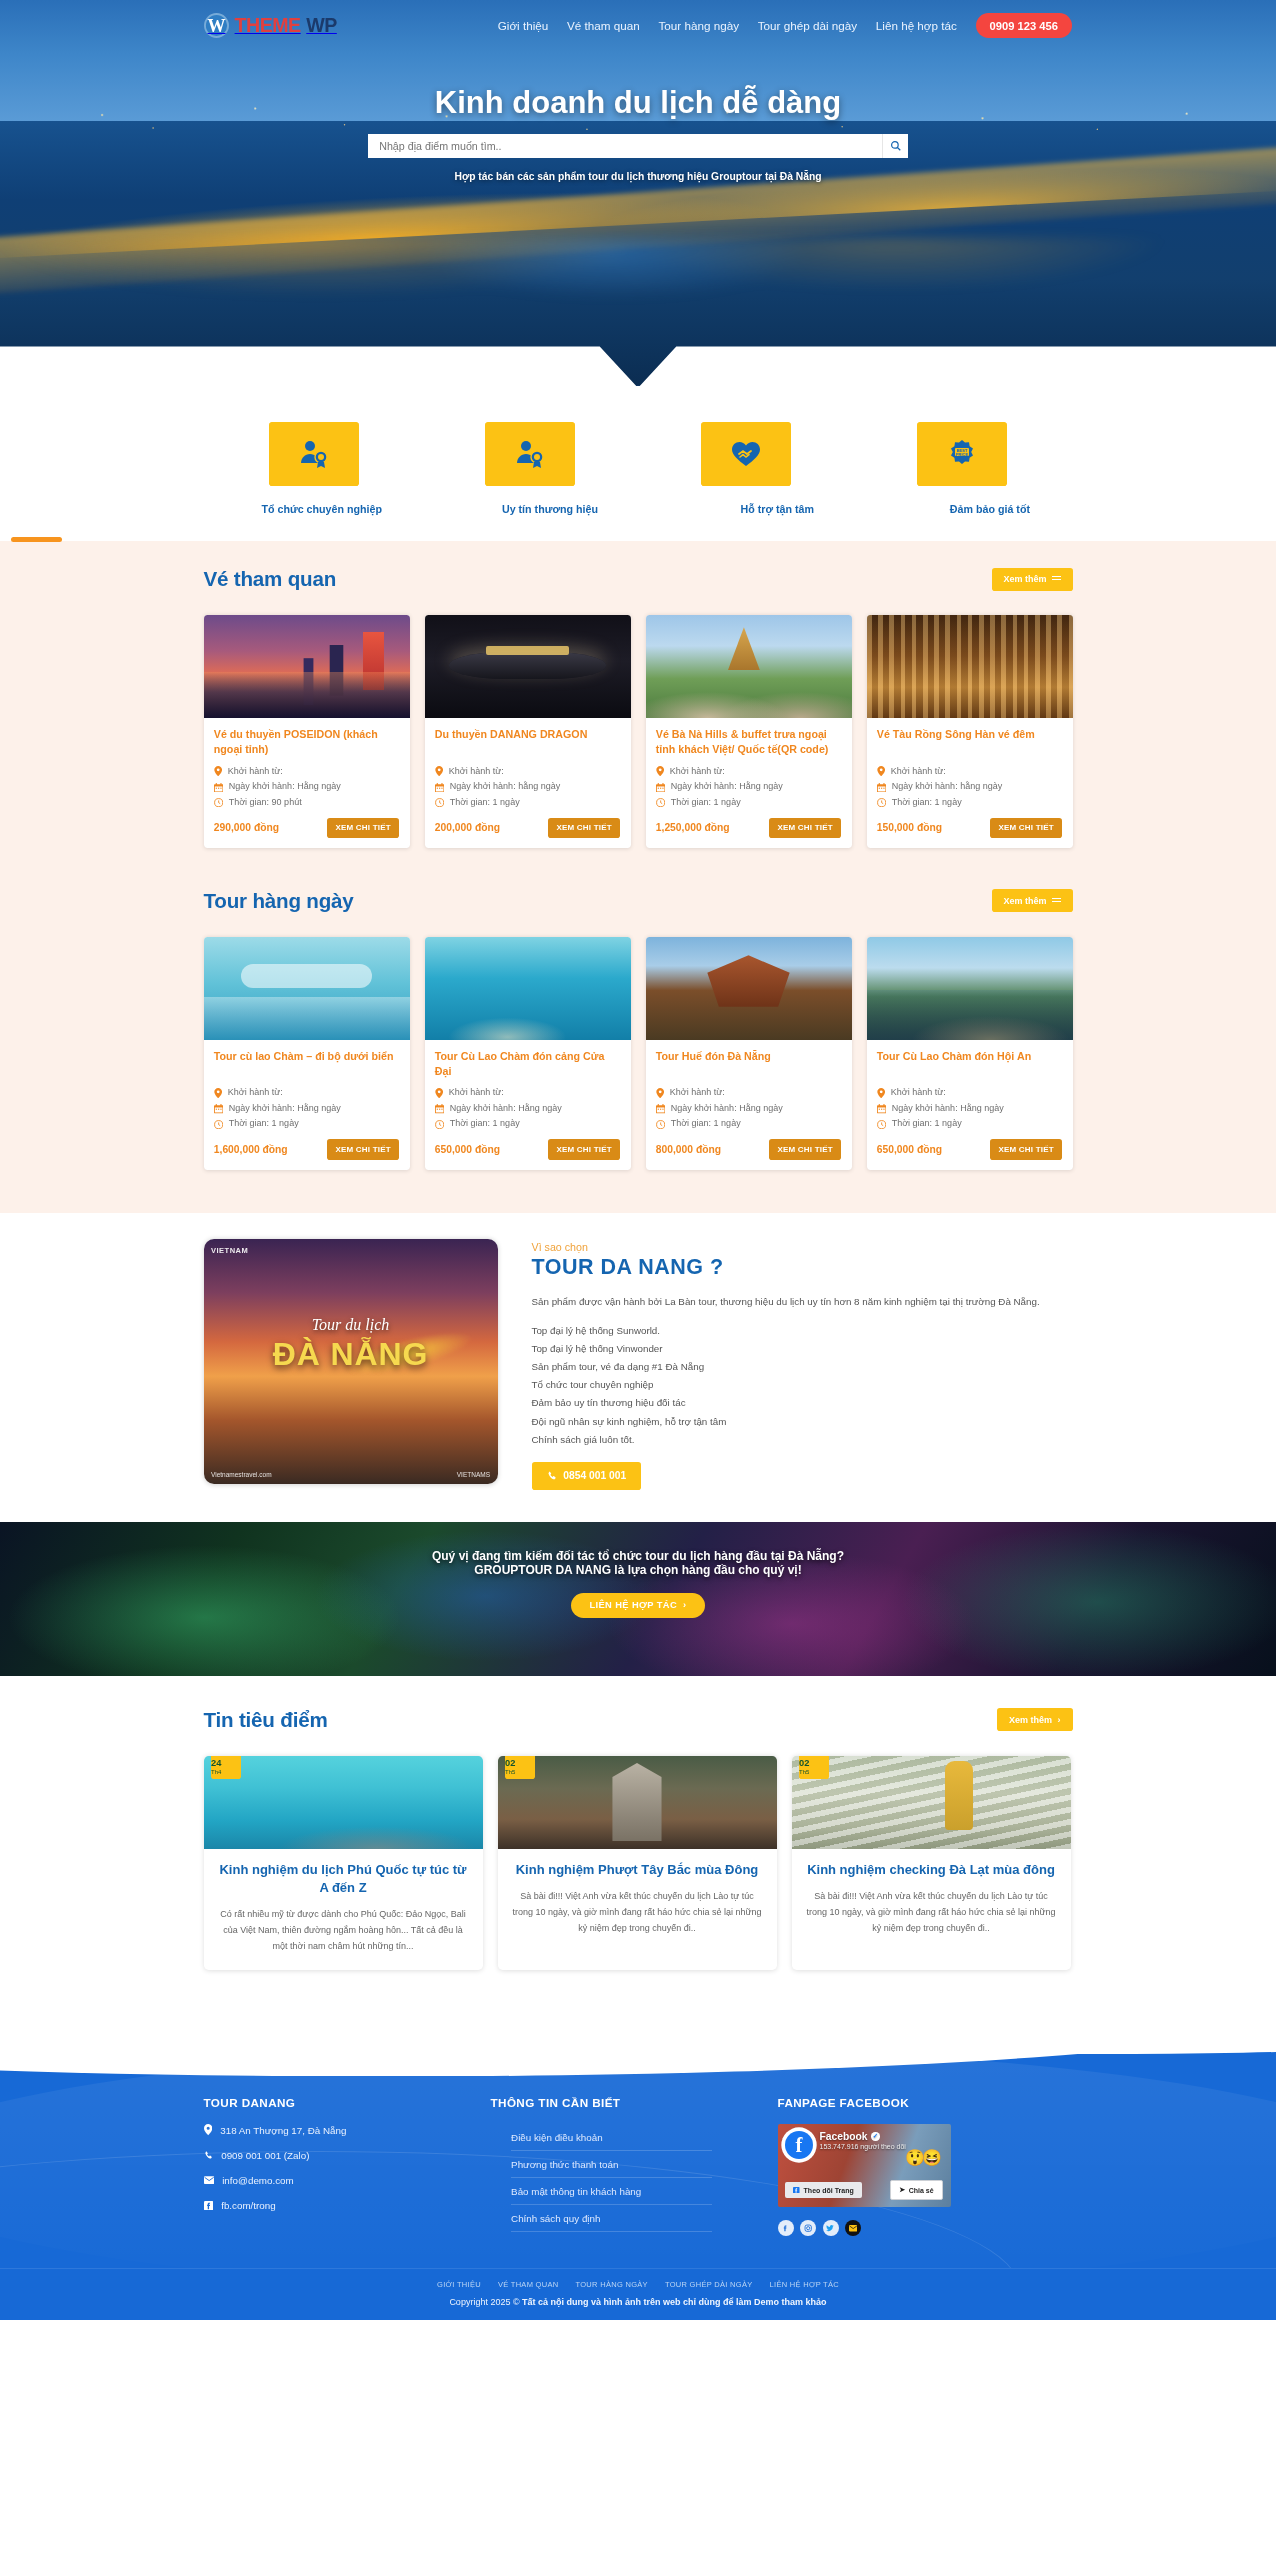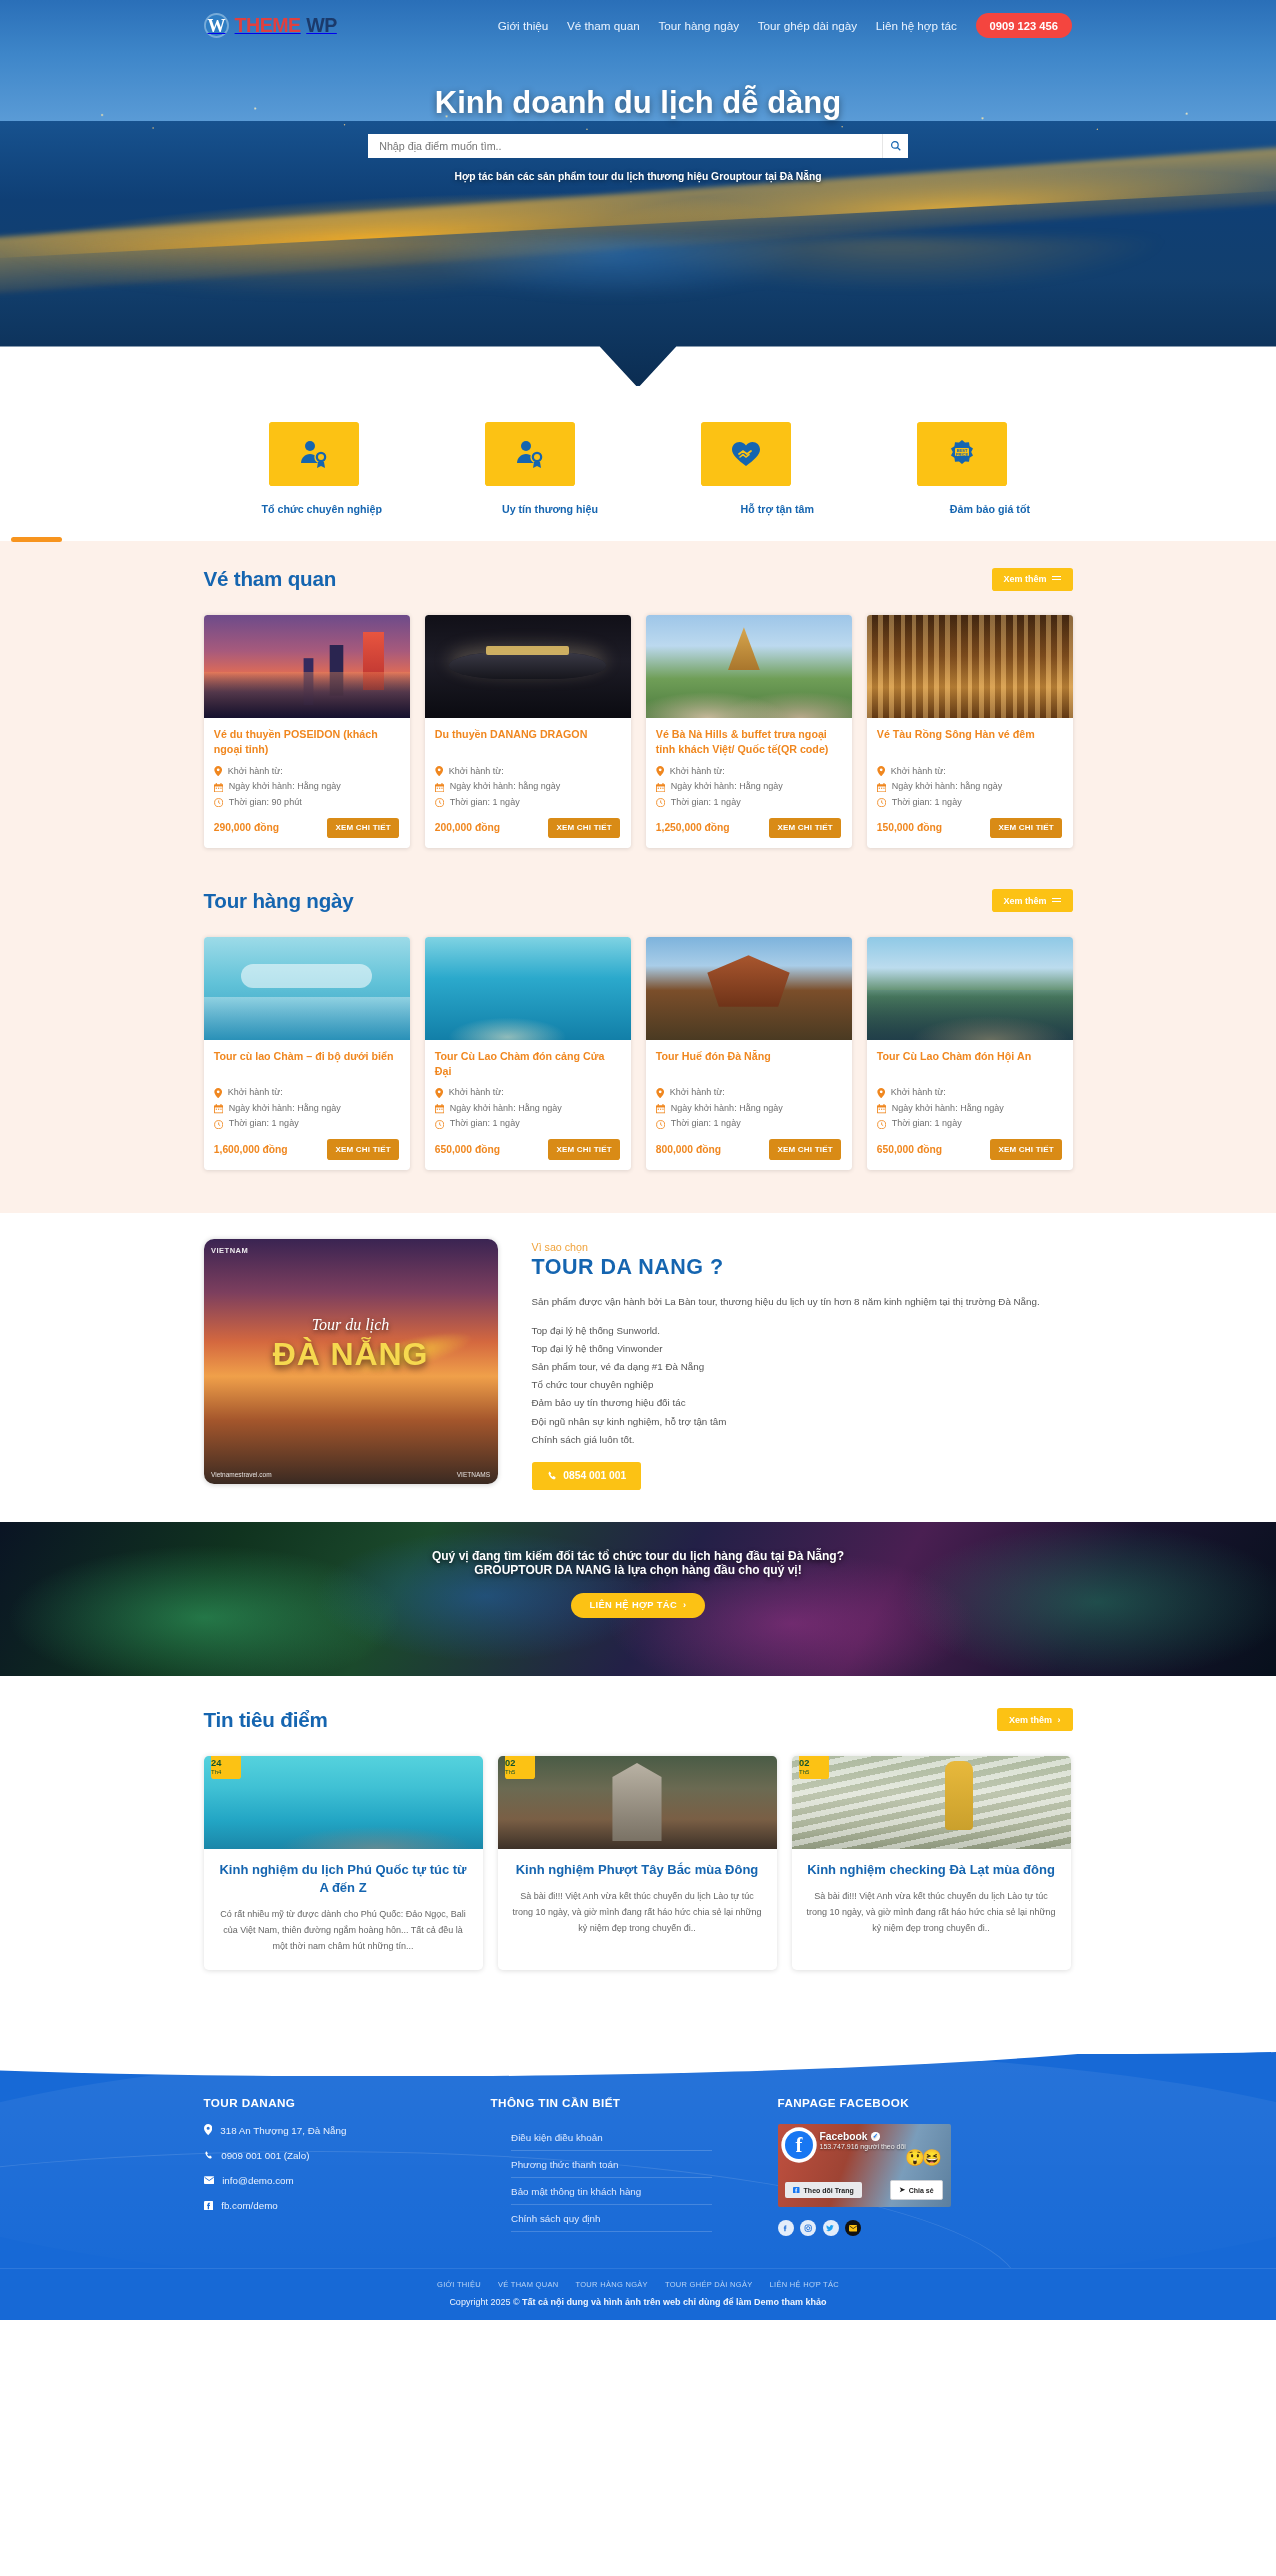--- a/index.html
+++ b/index.html
@@ -811,21 +811,21 @@
               <rect width="16" height="12" rx="1.5"></rect>
               <path d="M1 1.6l7 5 7-5" stroke="#1769d6" stroke-width="1.4" fill="none"></path>
             </svg>
           <span>info@demo.com</span>
         </div>
         <div class="fline">
           <svg width="9.3" height="9.3" viewBox="0 0 16 16">
               <rect width="16" height="16" rx="2" fill="#fff"></rect>
               <path d="M10.2 8.4h-1.5V14H6.4V8.4H5.3V6.5h1.1V5.3c0-1.3.6-2.3 2.4-2.3h1.6v1.9H9.4c-.5 0-.7.2-.7.7v.9h1.7z" fill="#1769d6"></path>
             </svg>
-          <span>fb.com/demo</span>
+          <span>fb.com/trong</span>
         </div>
       </div>
 
       <div class="fcol2">
         <div class="fhead">THÔNG TIN CẦN BIẾT</div>
         <a class="flink" href="#">Điều kiện điều khoản</a>
         <a class="flink" href="#">Phương thức thanh toán</a>
         <a class="flink" href="#">Bảo mật thông tin khách hàng</a>
         <a class="flink" href="#">Chính sách quy định</a>
       </div>

